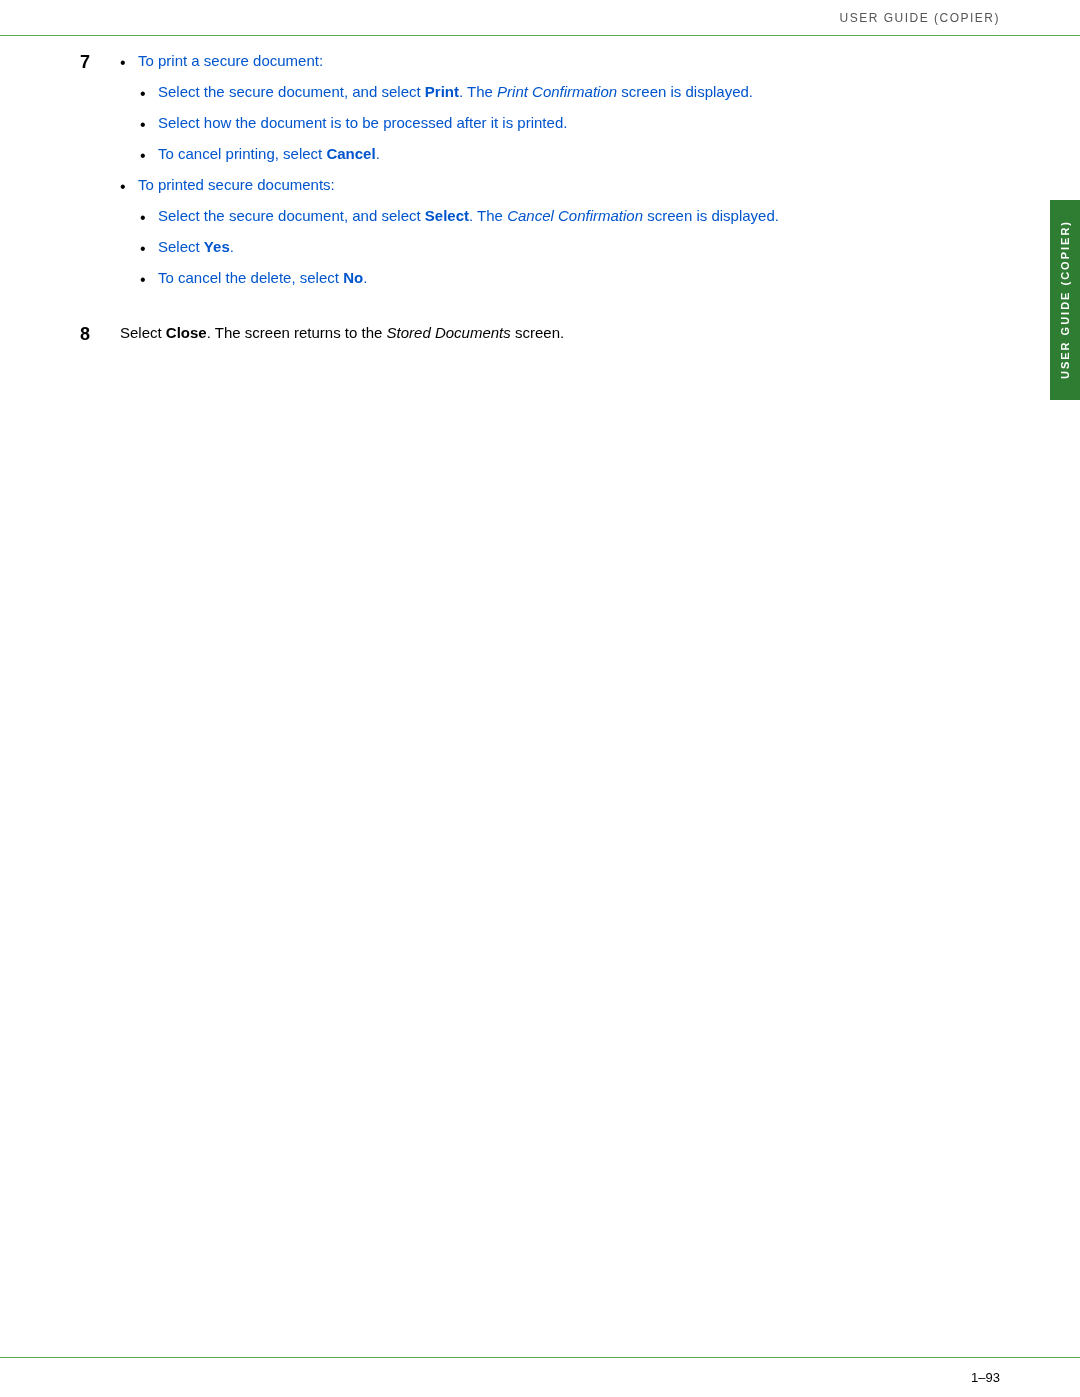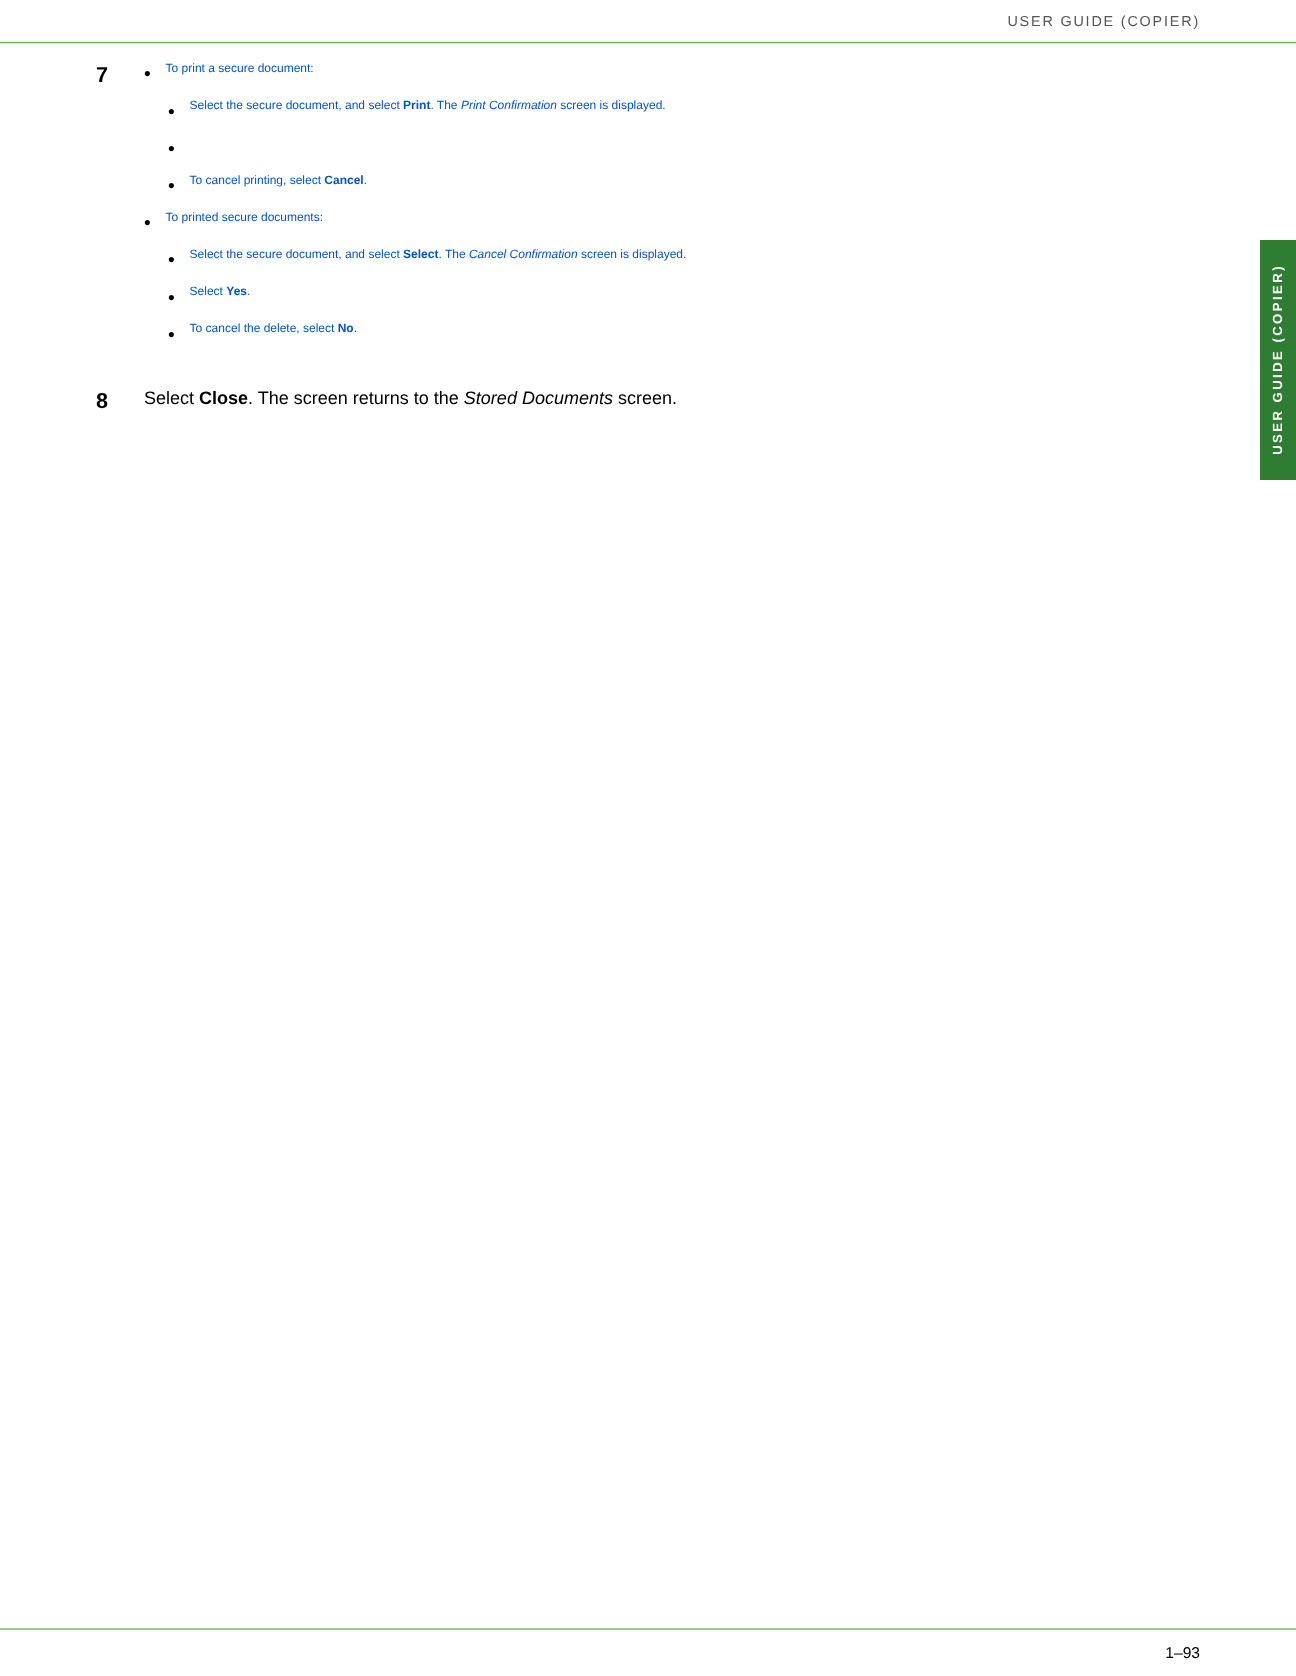--- a/index.html
+++ b/index.html
@@ -118,21 +118,21 @@
     }
 
     .bullet-dot {
       color: #000000;
       font-size: 16px;
       min-width: 18px;
       margin-top: 1px;
     }
 
     .bullet-text {
-      font-size: 10px;
+      font-size: 15px;
     }
 
     
     .nested-bullet-list {
       list-style: none;
       padding: 0;
       margin: 4px 0 4px 20px;
     }
 
     .nested-bullet-list li {
@@ -204,20 +204,21 @@
 
         <ul class="nested-bullet-list">
           <li>
             <span class="bullet-dot">•</span>
             <span class="bullet-text blue-link">
               <span>Select the secure document, and select </span><strong class="blue-bold">Print</strong><span>. The </span><em class="blue-italic">Print Confirmation</em><span> screen is displayed.</span>
             </span>
           </li>
           <li>
             <span class="bullet-dot">•</span>
+            <span class="bullet-text blue-link">Select how the document is to be processed after it is printed.</span>
           </li>
           <li>
             <span class="bullet-dot">•</span>
             <span class="bullet-text blue-link">
               <span>To cancel printing, select </span><strong class="blue-bold">Cancel</strong><span>.</span>
             </span>
           </li>
         </ul>
 
         <li>

